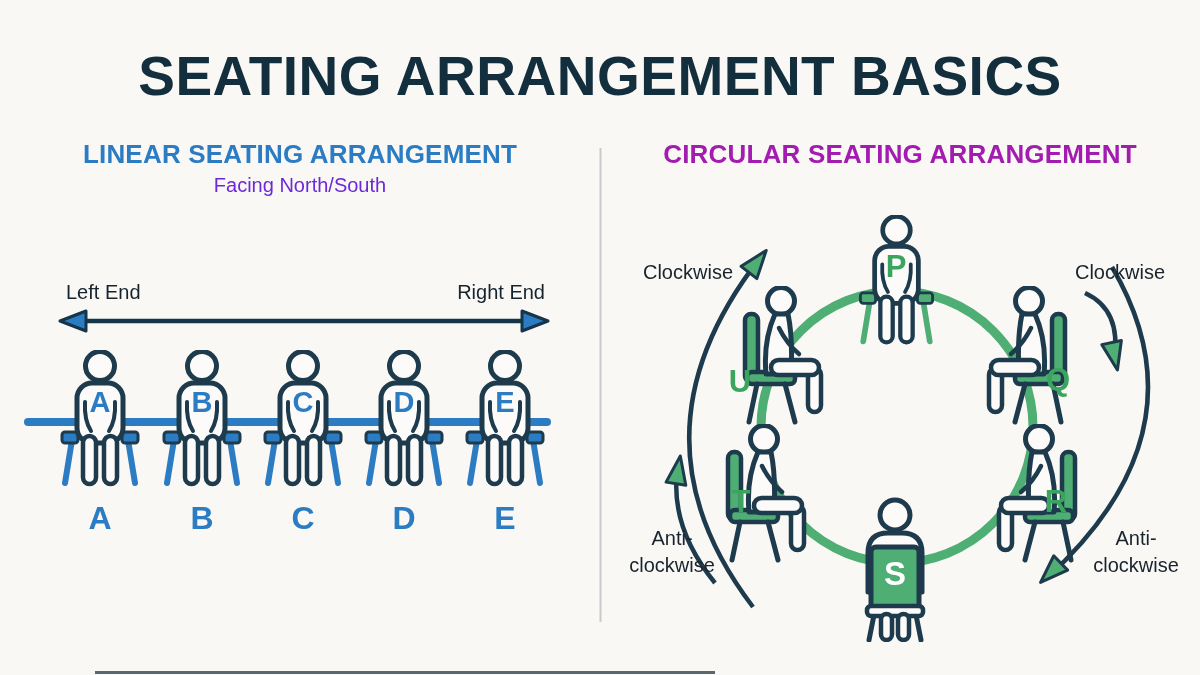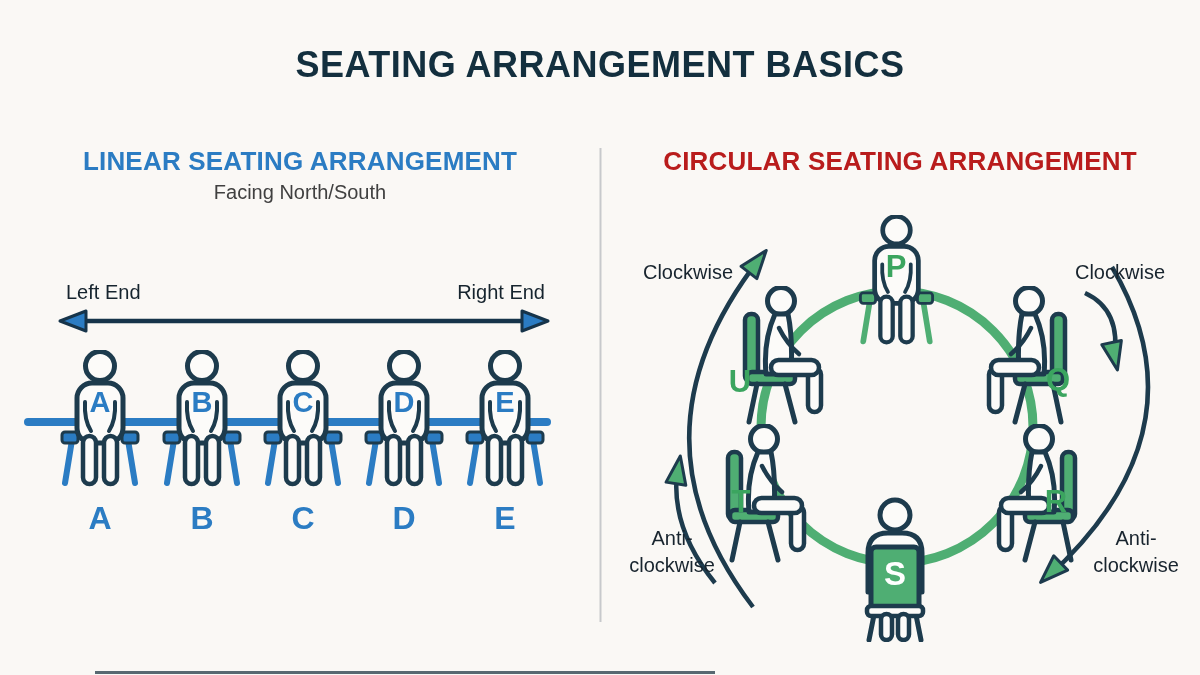--- a/index.html
+++ b/index.html
@@ -3,29 +3,29 @@
 <meta charset="utf-8">
 <style>
   html,body{margin:0;padding:0;}
   body{
     width:1200px;height:675px;position:relative;overflow:hidden;
     background:#faf8f5;
     font-family:"Liberation Sans", sans-serif;
   }
   .page-title{
     position:absolute;top:44px;left:0;width:1200px;text-align:center;
-    font-size:36px;font-weight:800;color:#132f3e;letter-spacing:.5px;margin:0;
+    font-size:55px;font-weight:800;color:#132f3e;letter-spacing:.5px;margin:0;
   }
-  .panel-head{position:absolute;top:146px;width:600px;text-align:center;}
+  .panel-head{position:absolute;top:139px;width:600px;text-align:center;}
   .panel-head.left{left:0;}
   .panel-head.right{left:600px;}
   .panel-head h2{margin:0;font-size:26px;font-weight:800;letter-spacing:.2px;}
   .panel-head.left h2{color:#2b7cc3;}
-  .panel-head.right h2{color:#b91c1c;}
-  .panel-head p{margin:4px 0 0 0;font-size:20px;color:#404040;}
+  .panel-head.right h2{color:#a21caf;}
+  .panel-head p{margin:4px 0 0 0;font-size:20px;color:#6d28d9;}
   svg.diagram{position:absolute;left:0;top:0;}
   
   .accent-blue{--accent:#2b7cc3;}
   .accent-green{--accent:#4fae73;}
   text{font-family:"Liberation Sans", sans-serif;}
   .end-label{font-size:20px;fill:#16242e;}
   .dir-label{font-size:20px;fill:#18242e;text-anchor:middle;}
   .seat-letter-blue{font-size:29px;font-weight:700;fill:#2b7cc3;text-anchor:middle;}
   .seat-label-blue{font-size:32px;font-weight:700;fill:#2b7cc3;text-anchor:middle;}
   .seat-letter-green{font-size:31px;font-weight:700;fill:#3ba55f;text-anchor:middle;}

